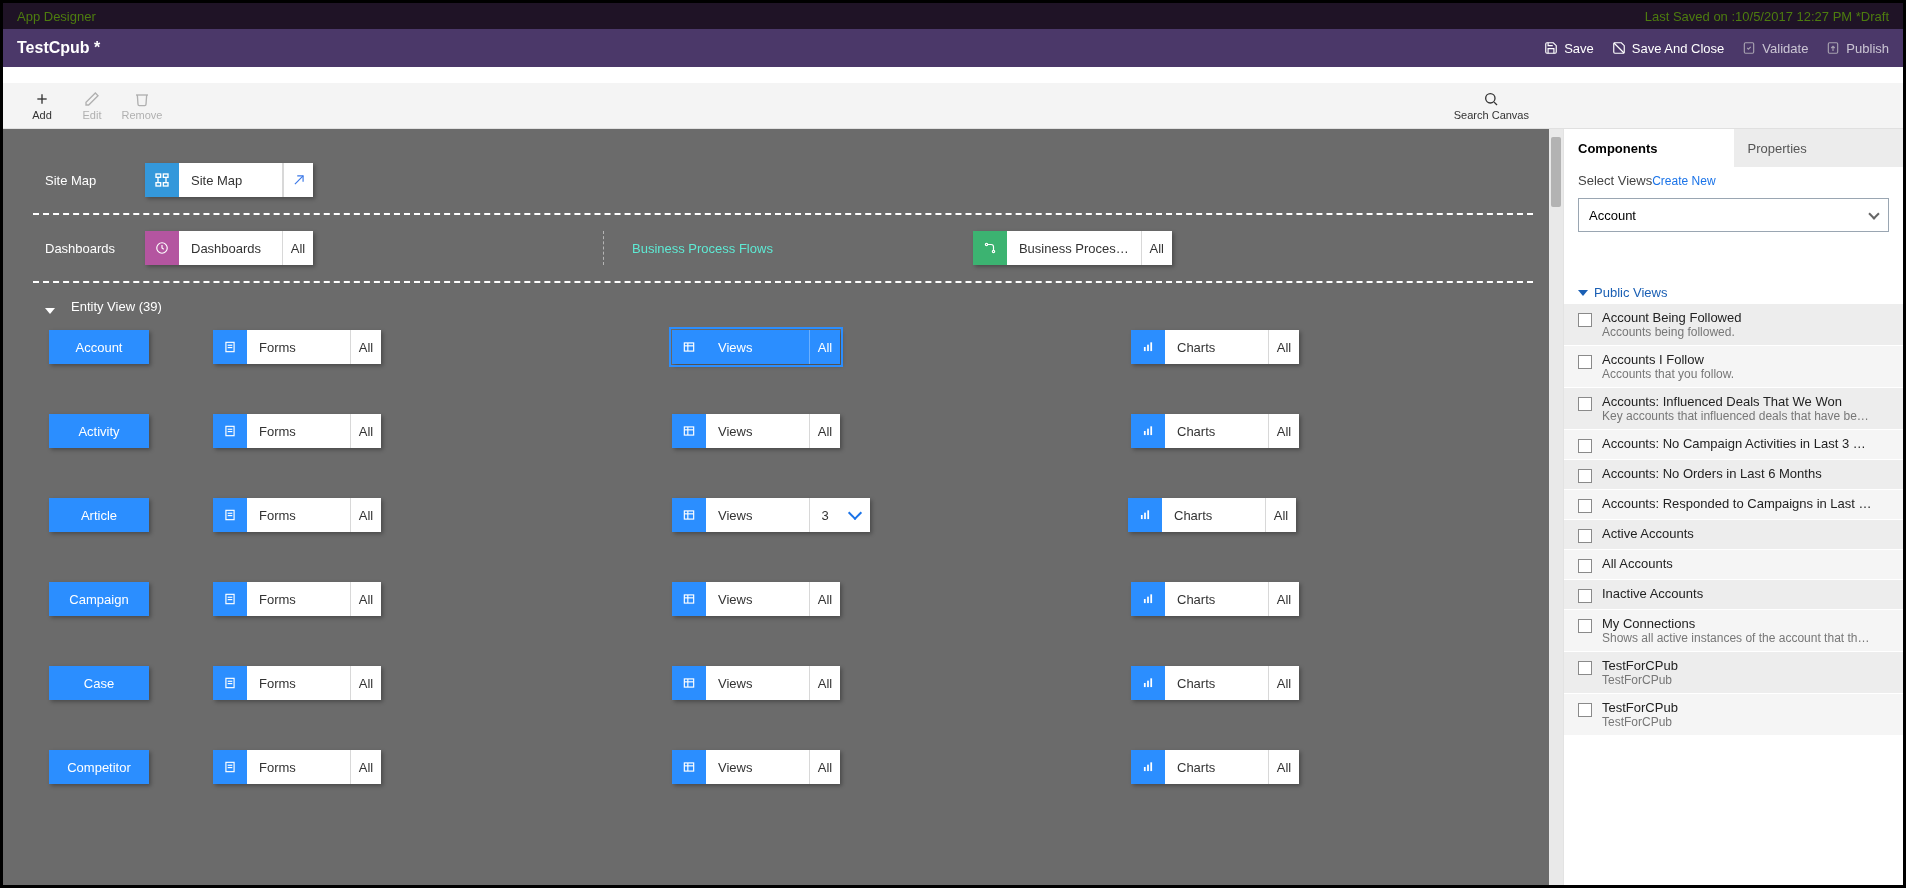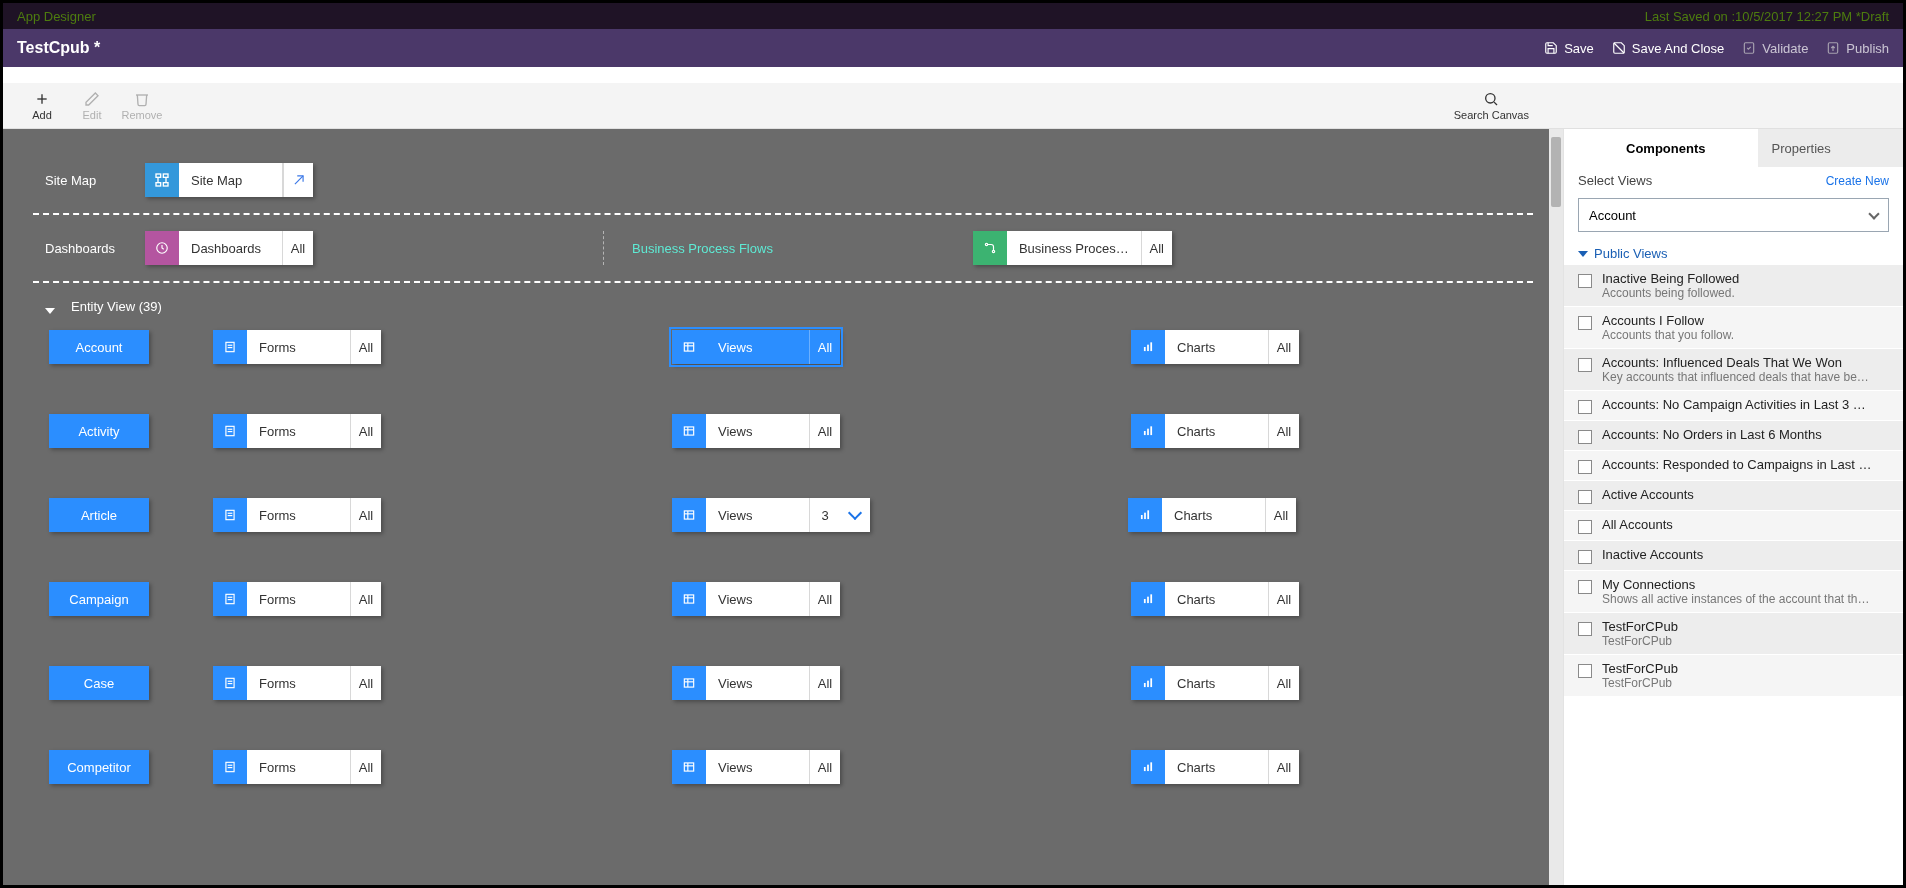--- a/index.html
+++ b/index.html
@@ -49,28 +49,28 @@
 
 .entity-tile { background:#2b8eff; color:#fff; width:100px; height:34px; display:flex; align-items:center; justify-content:center; font-size:13px; box-shadow: 2px 2px 4px rgba(0,0,0,.3); }
 
 .entity-row { display:flex; align-items:center; margin: 16px 0 50px 16px; gap: 28px; }
 
 .views-selected .tile-icon { background:#2b8eff; }
 .views-selected .tile-body { background:#2b8eff; color:#fff; border-right-color: rgba(255,255,255,.3); }
 .views-selected .tile-cap  { background:#2b8eff; color:#fff; }
 
 .panel { width: 340px; background:#fff; border-left:1px solid #e3e3e3; display:flex; flex-direction:column; }
-.panel-tabs { display:flex; height:38px;margin-left:48px; }
+.panel-tabs { display:flex; height:38px; }
 .ptab { flex:1; display:flex; align-items:center; padding:0 14px; font-size:13px; font-weight:600; cursor:pointer; }
 .ptab.inactive { background:#ececec; color:#555; font-weight:400; }
 .back { color:#1a73e8; font-size:13px; padding:8px 14px; display:flex; align-items:center; gap:10px; cursor:pointer; }
-.sel-views-row { display:flex; justify-content:space-between; align-items:center; padding:6px 14px; font-size:13px; color:#444; }
+.sel-views-row { display:flex; justify-content:flex-start; align-items:center; padding:6px 14px; font-size:13px; color:#444; }
 .create-new { color:#1a73e8; cursor:pointer; font-size:12px; }
 .dropdown { margin:4px 14px 8px; border:1px solid #9aa6b2; height:34px; display:flex; align-items:center; padding:0 10px; font-size:13px; justify-content:space-between; cursor:pointer; }
-.accordion { padding:6px 14px 4px; font-size:13px; color:#1a5fb4; display:flex; align-items:center; gap:6px; cursor:pointer; }
+.accordion { padding:6px 14px 4px; font-size:13px; color:#1a5fb4; display:flex; align-items:center; gap:6px; cursor:pointer;margin-top:39px; }
 .viewlist { overflow-y:auto; flex:1; }
 .vitem { padding:6px 10px 6px 14px; border-bottom:1px solid #fff; }
 .vitem:nth-child(2n) { background:#f5f5f5; }
 .vitem:nth-child(2n+1) { background:#ededed; }
 .vline { display:flex; align-items:flex-start; gap:10px; }
 .chk { width:14px; height:14px; border:1px solid #8a8a8a; background:#fff; margin-top:3px; flex-shrink:0; }
 .vtitle { font-size:13px; color:#222; white-space:nowrap; overflow:hidden; text-overflow:ellipsis; max-width:270px; }
 .vdesc  { font-size:12px; color:#777; white-space:nowrap; overflow:hidden; text-overflow:ellipsis; max-width:270px; }
 
 .dash-col2 { margin-left:290px; color:#5eead4; font-size:13px; border-left:1px dashed rgba(255,255,255,.5); padding-left:28px; height:34px; display:flex; align-items:center; }
@@ -478,21 +478,21 @@
     </div>
     <div class="accordion">
       <span class="tri tri-blue"></span>
       <span>Public Views</span>
     </div>
     <div class="viewlist" id="viewlist">
         <div class="vitem">
           <div class="vline">
     <div class="chk"></div>
     <div style="overflow:hidden">
-      <div class="vtitle">Inactive Being Followed</div>
+      <div class="vtitle">Account Being Followed</div>
       <div class="vdesc">Accounts being followed.</div>
     </div>
           </div>
         </div>
         <div class="vitem">
           <div class="vline">
     <div class="chk"></div>
     <div style="overflow:hidden">
       <div class="vtitle">Accounts I Follow</div>
       <div class="vdesc">Accounts that you follow.</div>

